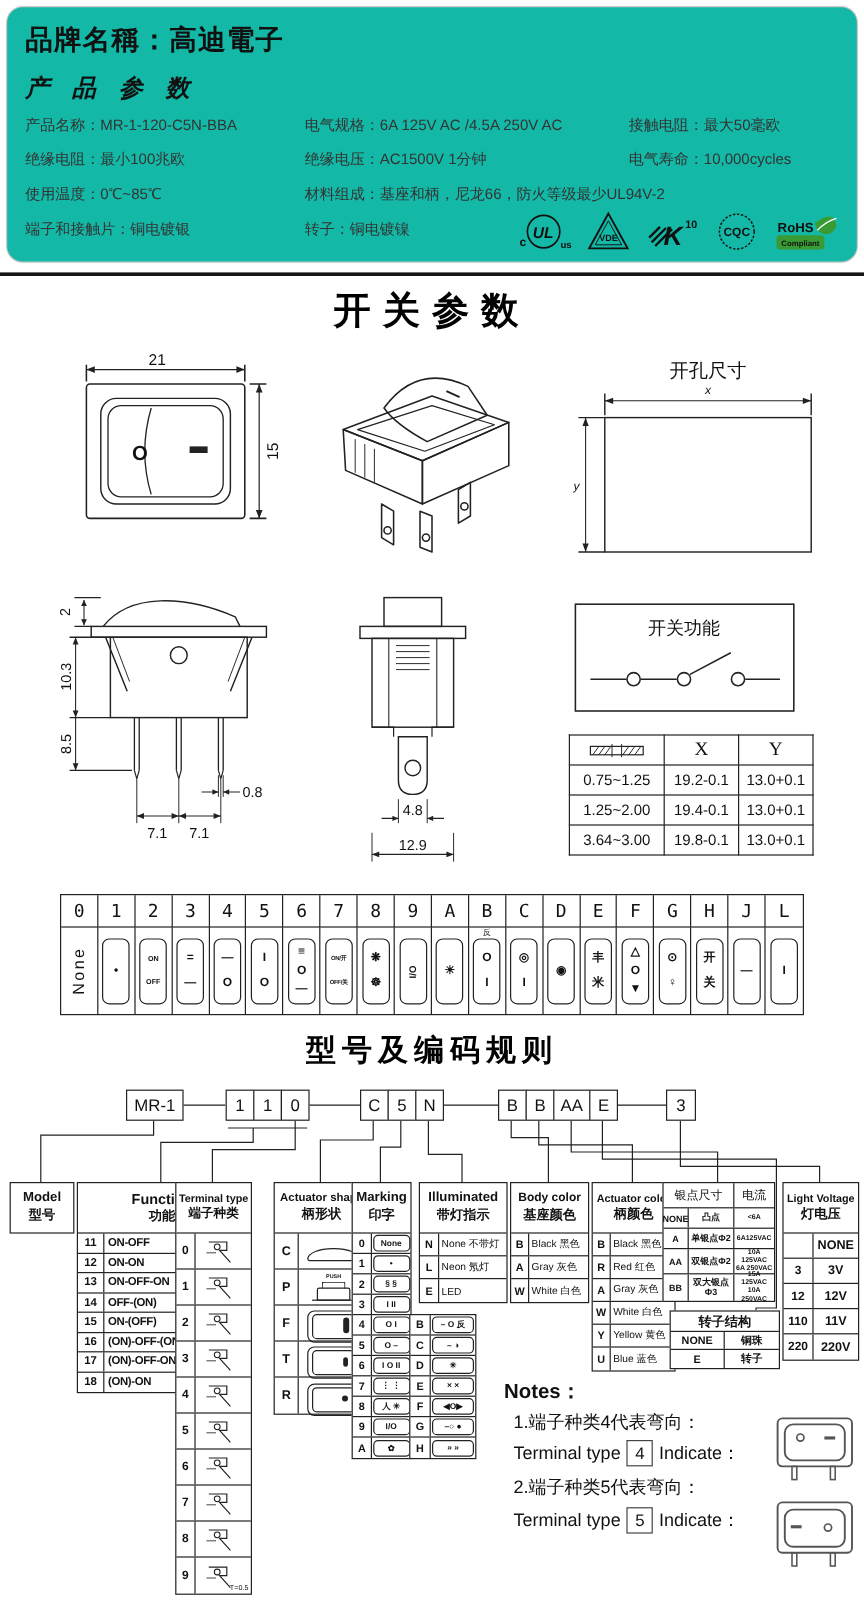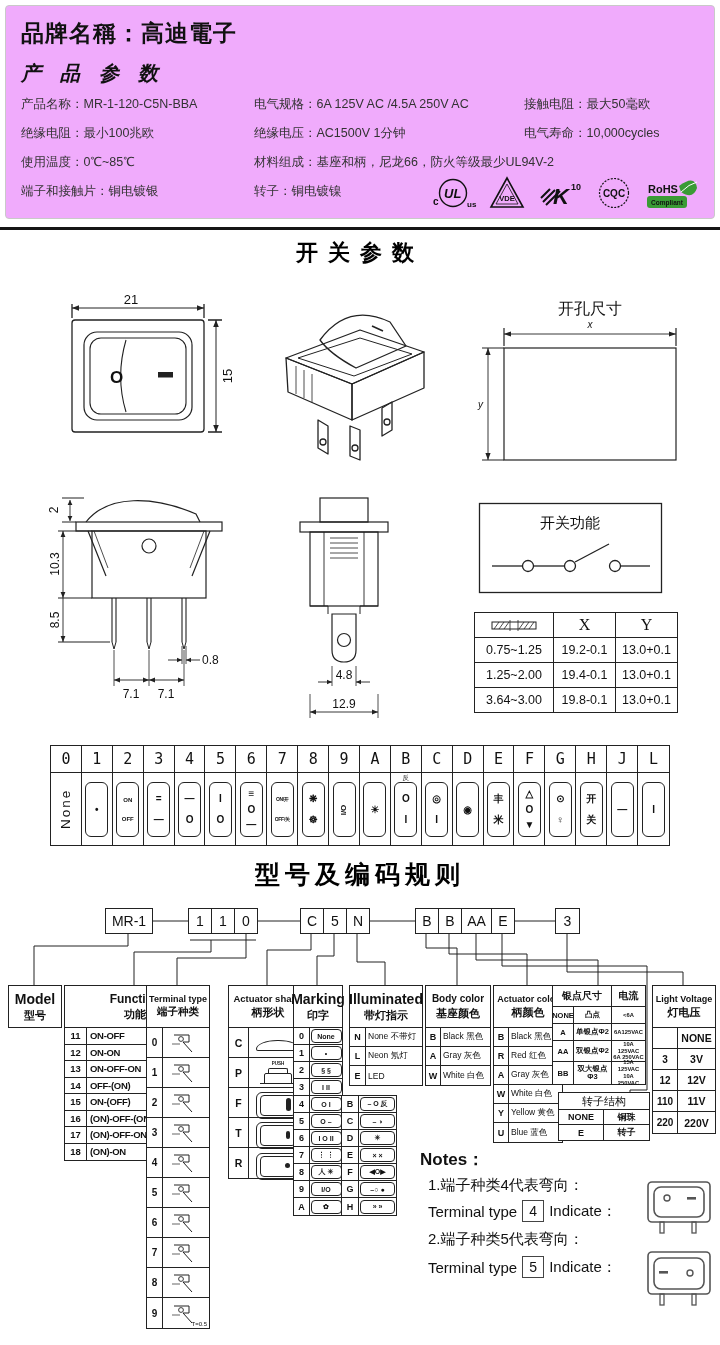--- a/index.html
+++ b/index.html
@@ -3,33 +3,33 @@
 <meta charset="utf-8">
 <style>
   html,body{margin:0;padding:0;background:#fff;}
   #page{position:relative;width:720px;height:1345px;background:#fff;overflow:hidden;
         font-family:"Liberation Sans",sans-serif;color:#111;}
   .abs{position:absolute;}
   svg{display:block;}
   svg text{font-family:"Liberation Sans",sans-serif;fill:#111;}
 
   
-  #header-card{left:5px;top:5px;width:708px;height:212px;border:1px solid #c9c9c9;border-radius:4px;background:#f0abfc;}
+  #header-card{left:5px;top:5px;width:708px;height:212px;border:1px solid #c9c9c9;border-radius:14px;background:#14b8a6;}
   #brand{left:15px;top:12px;font-size:23px;font-weight:600;letter-spacing:1px;}
   #section-title{left:15px;top:54px;font-size:20px;font-weight:bold;font-style:italic;
                  font-family:"Liberation Serif",serif;letter-spacing:7px;}
   .param{position:absolute;font-size:12.5px;color:#333;white-space:nowrap;}
 
   
   #certs{left:425px;top:164px;width:285px;height:46px;display:flex;align-items:center;gap:11px;}
 
   #divider{left:0;top:227px;width:720px;height:3px;background:#151515;}
 
   .big-title{left:0;width:720px;text-align:center;font-weight:bold;color:#000;}
-  #t-switch{top:238px;font-size:22px;letter-spacing:10px;}
+  #t-switch{top:238px;font-size:31px;letter-spacing:10px;}
   #t-coding{top:858px;font-size:25px;letter-spacing:5px;}
 
   
   #xy-table{left:474px;top:612px;border-collapse:collapse;background:#fff;}
   #xy-table td{border:1.3px solid #222;text-align:center;padding:0;height:24px;font-size:12.5px;}
   #xy-table .xc{width:78px;} #xy-table .vc{width:61px;}
   #xy-table .hdr{font-family:"Liberation Serif",serif;font-size:16px;}
 
   
   #code-strip{left:50px;top:745px;width:618px;border:1.6px solid #222;background:#fff;}
@@ -52,21 +52,21 @@
                     font-size:13.5px;letter-spacing:2px;justify-content:center;}
 
   
   .code-box{position:absolute;top:908px;height:24px;border:1.4px solid #222;background:#fff;
             display:flex;align-items:center;justify-content:center;font-size:14px;z-index:2;}
 
   
   .col-t{position:absolute;border:1.3px solid #222;background:#fff;z-index:2;}
   .col-hd{border-bottom:1.3px solid #222;text-align:center;font-weight:bold;
           display:flex;flex-direction:column;align-items:center;justify-content:center;height:41px;}
-  .hd-en{font-size:14px;line-height:1.25;} .hd-zh{font-size:11px;line-height:1.3;}
+  .hd-en{font-size:11px;line-height:1.25;} .hd-zh{font-size:11px;line-height:1.3;}
   .row{display:flex;align-items:center;border-bottom:1px solid #222;box-sizing:border-box;}
   .row:last-child{border-bottom:none;}
   .cd{border-right:1px solid #222;align-self:stretch;display:flex;align-items:center;justify-content:center;font-weight:bold;}
 
   #fn-table .row{height:16.5px;font-size:9.5px;font-weight:bold;}
   #fn-table .cd{width:21px;font-size:9.5px;}
   #fn-table .lb{flex:1;padding-left:3px;letter-spacing:-0.3px;}
   #fn-table .pl{width:22px;text-align:center;}
 
   #tt-table .row{height:30px;}
@@ -96,32 +96,32 @@
 
   .sm-table .row{font-size:9px;}
   .sm-table .cd{font-size:9px;}
   #il-table .row{height:19px;} #il-table .cd{width:15px;}
   #il-table .lb,#bc-table .lb,#ac-table .lb{flex:1;padding-left:2px;font-size:8.5px;font-weight:normal;white-space:nowrap;}
   #bc-table .row,#ac-table .row{height:19px;}
   #bc-table .cd,#ac-table .cd{width:14px;}
 
   
   #sv-table{left:552px;top:985px;width:92px;}
-  .sv-hrow{display:flex;border-bottom:1.3px solid #222;height:20px;font-weight:bold;}
+  .sv-hrow{display:flex;border-bottom:1.3px solid #222;height:20px;font-weight:normal;}
   .sv-h1{width:58px;border-right:1px solid #222;display:flex;align-items:center;justify-content:center;font-size:10px;}
   .sv-h2{flex:1;display:flex;align-items:center;justify-content:center;font-size:10px;}
   .sv-row{display:flex;border-bottom:1px solid #222;align-items:stretch;}
   .sv-row:last-child{border-bottom:none;}
   .sv-c{width:20px;border-right:1px solid #222;display:flex;align-items:center;justify-content:center;font-size:7.5px;font-weight:bold;}
   .sv-n{width:37px;border-right:1px solid #222;display:flex;align-items:center;justify-content:center;font-size:7.5px;font-weight:bold;text-align:center;line-height:1.1;}
   .sv-a{flex:1;display:flex;align-items:center;justify-content:center;font-size:5.8px;font-weight:bold;white-space:pre-line;text-align:center;line-height:1.2;}
   .sv-row.r1{height:16px;} .sv-row.r2{height:16px;} .sv-row.r3{height:20px;} .sv-row.r4{height:22px;}
 
   #ro-table{left:558px;top:1092px;width:90px;}
-  #ro-hd{border-bottom:1.2px solid #222;height:16px;display:flex;align-items:center;justify-content:center;font-size:11px;font-weight:normal;}
+  #ro-hd{border-bottom:1.2px solid #222;height:16px;display:flex;align-items:center;justify-content:center;font-size:11px;font-weight:bold;}
   #ro-table .row{height:15px;font-size:9px;font-weight:bold;}
   #ro-table .cd{width:44px;font-size:9px;}
   #ro-table .lb{flex:1;text-align:center;}
 
   #lv-table{left:652px;top:985px;width:62px;}
   #lv-table .row{height:21px;font-size:10.5px;font-weight:bold;}
   #lv-table .cd{width:24px;font-size:10px;}
   #lv-table .lb{flex:1;text-align:center;}
 
   

